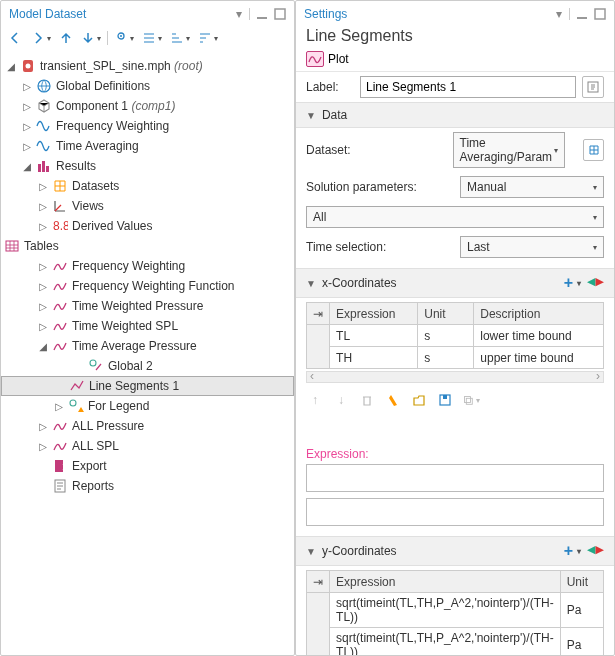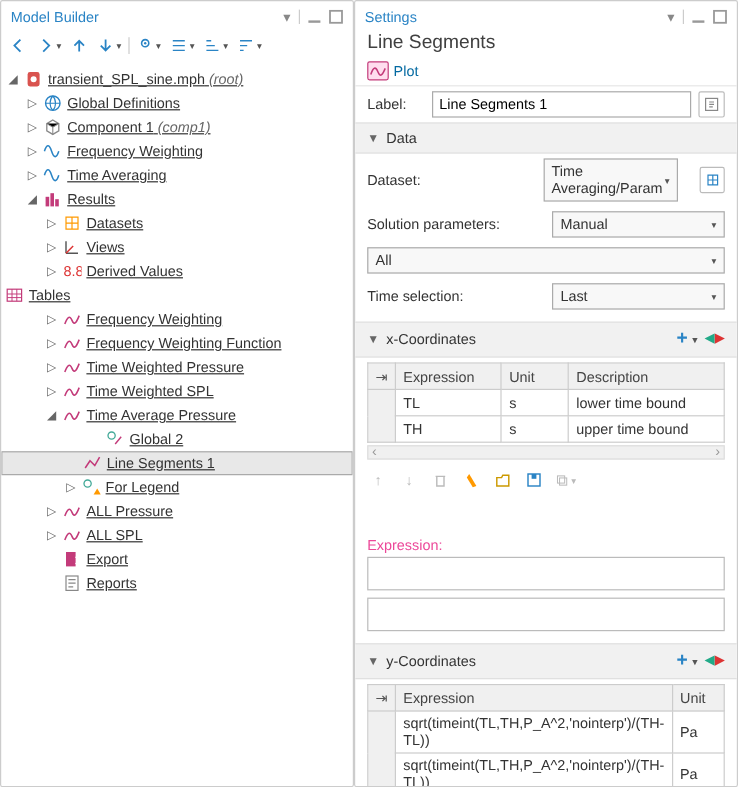--- a/index.html
+++ b/index.html
@@ -11,25 +11,25 @@
 .panel-title .dots { color: #888; font-size: 11px; letter-spacing: 1px; display: flex; align-items: center; gap: 6px; }
 .panel-sub { color: #404040; font-size: 16px; padding: 0 10px 2px; }
 .toolbar { display: flex; gap: 4px; padding: 3px 6px 6px; align-items: center; }
 .toolbar .tbtn { display: inline-flex; align-items: center; color: #2a84c5; cursor: pointer; padding: 1px 2px; }
 .toolbar .tbtn svg { width: 14px; height: 14px; }
 .tree { flex: 1; overflow: auto; padding: 4px 0; user-select: none; }
 .tree-row { display: flex; align-items: center; height: 20px; white-space: nowrap; cursor: default; }
 .tree-row.selected { background: #e8e8e8; border: 1px solid #aaa; }
 .twisty { width: 12px; display: inline-flex; justify-content: center; color: #666; cursor: pointer; font-size: 10px; }
 .tree-icon { width: 16px; height: 16px; display: inline-flex; align-items: center; justify-content: center; margin: 0 3px; }
-.tree-label { padding-left: 1px; text-decoration: underline; }
+.tree-label { padding-left: 1px; }
 .italic { font-style: italic; color: #666; }
 .sub-toolbar { display: flex; align-items: center; gap: 4px; padding: 4px 10px; border-bottom: 1px solid #e6e6e6; }
 .sub-toolbar .micon { width: 18px; height: 16px; display: inline-flex; align-items: center; justify-content: center; border: 1px solid #c33b7a; background: #fde; border-radius: 2px; font-size: 8px; }
-.sub-toolbar .plot-lbl { color: #0369a1; }
+.sub-toolbar .plot-lbl { color: #000000; }
 .form-row { display: flex; align-items: center; padding: 4px 10px; gap: 6px; }
 .form-row label { width: 48px; }
 .form-row input { flex: 1; border: 1px solid #aaa; padding: 3px 5px; font-size: 12px; }
 .form-row .ibtn { width: 22px; height: 22px; border: 1px solid #bbb; border-radius: 2px; display: flex; align-items: center; justify-content: center; cursor: pointer; color:#444; }
 .section-head { background: #f1f1f1; border-top: 1px solid #e0e0e0; border-bottom: 1px solid #e0e0e0; padding: 5px 10px; display:flex; align-items:center; justify-content:space-between; cursor:pointer; }
 .section-head .left { display:flex; align-items:center; gap:6px; }
 .section-head .caret { color:#666; font-size:10px; }
 .section-head .title { color: #333; }
 .section-head .actions { display:flex; gap:6px; }
 .section-head .addbtn { color:#2a84c5; font-size:16px; font-weight:bold; display:flex; align-items:center; gap:2px; }
@@ -56,21 +56,21 @@
 .carrot-down { font-size:8px; color:#555; padding-left:2px; }
 .redtri { color:#d33; font-size:11px; }
 .greentri { color:#2a8; font-size:11px; }
 svg.treei { width:16px; height:16px; }
 </style>
 </head>
 <body>
 
 <div class="panel panel-left">
   <div class="panel-title">
-    <span>Model Builder</span>
+    <span>Model Dataset</span>
     <span class="dots">
       <span>▾</span>
       <span style="width:1px;height:12px;background:#ccc;display:inline-block"></span>
       <svg width="12" height="12" viewBox="0 0 12 12">
           <rect x="1" y="9" width="10" height="2" fill="#999"></rect>
         </svg>
       <svg width="12" height="12" viewBox="0 0 12 12">
           <rect x="1" y="1" width="10" height="10" fill="none" stroke="#999" stroke-width="1.5"></rect>
         </svg>
     </span>

